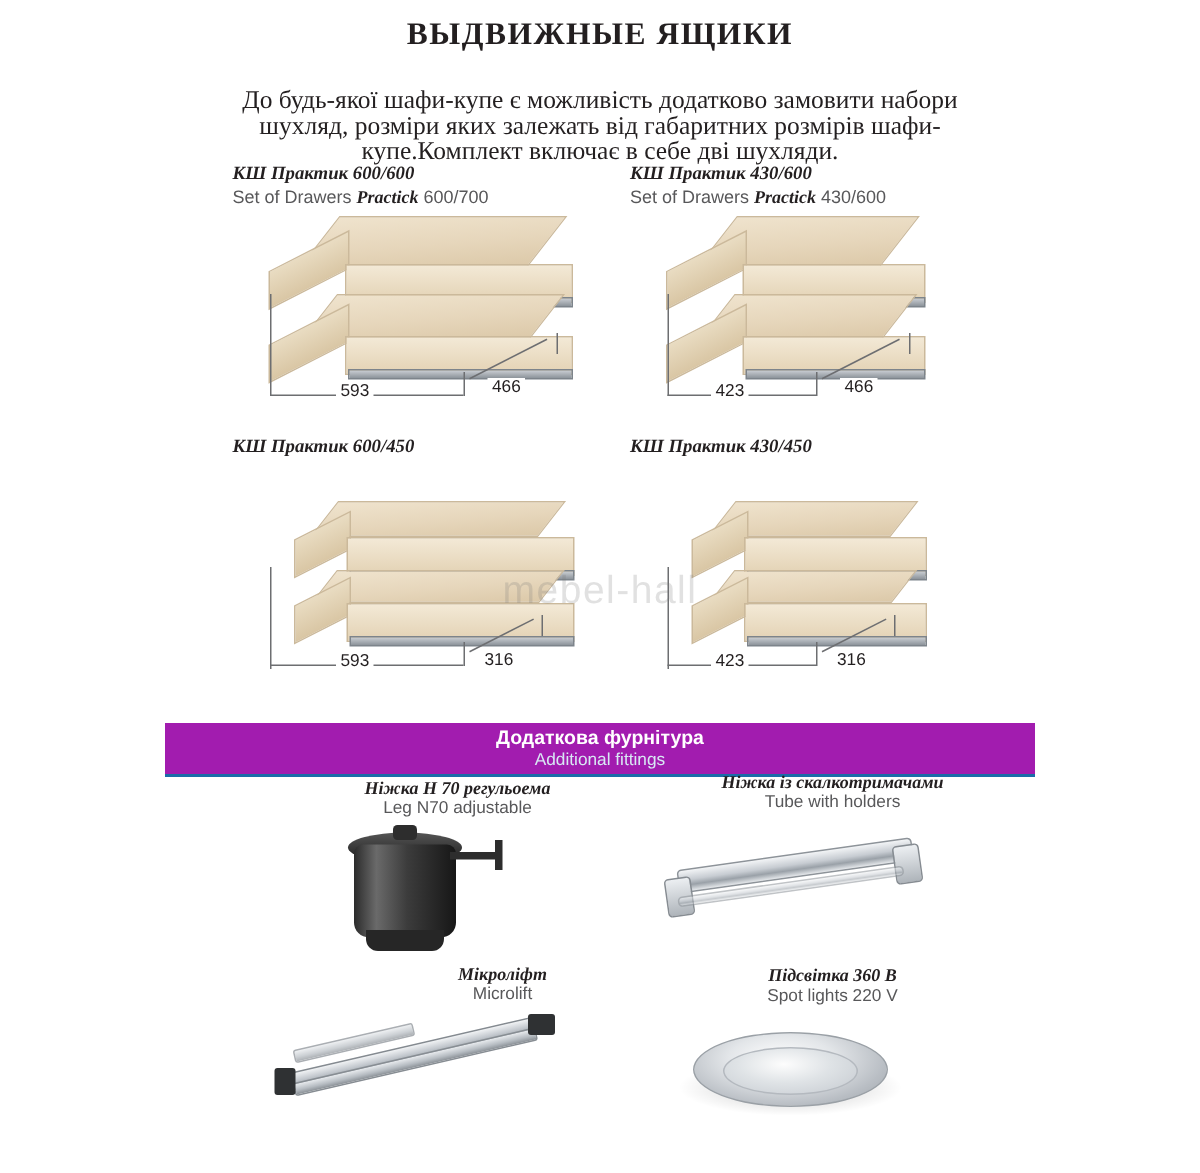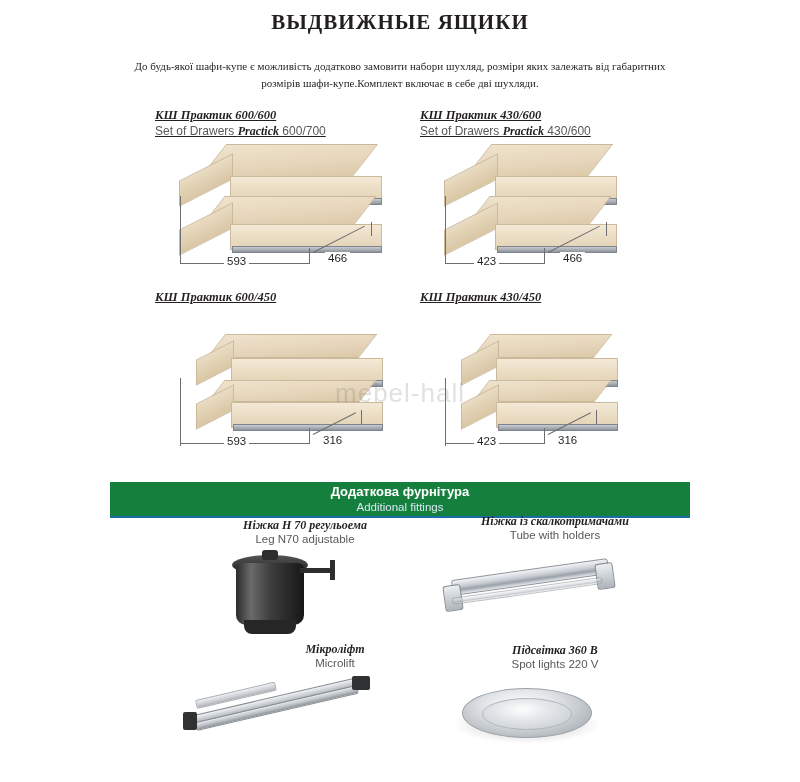--- a/index.html
+++ b/index.html
@@ -19,26 +19,26 @@
     font-family:"Liberation Serif", serif;
     font-weight:bold;
     font-size:21px;
     letter-spacing:1px;
   }
 
   .intro{
     position:absolute;top:58px;left:130px;width:540px;
     text-align:center;
     font-family:"Liberation Serif", serif;
-    font-size:11px;
+    font-size:17px;
     line-height:17px;
   }
 
   
-  .block{position:absolute;text-decoration:underline;}
+  .block{position:absolute;}
   .lbl-ua{
     font-family:"Liberation Serif", serif;
     font-style:italic;font-weight:bold;font-size:12.5px;
     white-space:nowrap;
   }
   .lbl-en{
     font-size:12px;color:#58585a;white-space:nowrap;margin-top:1px;
   }
   .lbl-en i{font-family:"Liberation Serif", serif;font-style:italic;font-weight:bold;color:#231f20;}
 
@@ -69,21 +69,21 @@
   .dim-line{position:absolute;height:1px;background:#6d6e71;}
   .dim-tick{position:absolute;width:1px;background:#6d6e71;}
   .dim-val{
     position:absolute;font-size:11.5px;color:#231f20;background:#fff;
     padding:0 3px;font-family:"Liberation Sans", sans-serif;
   }
 
   
   .banner{
     position:absolute;left:110px;top:482px;width:580px;height:34px;
-    background:#15803d;color:#ffffff;text-align:center;
+    background:#a21caf;color:#ffffff;text-align:center;
   }
   .banner .b1{font-size:13px;font-weight:bold;line-height:16px;padding-top:2px;}
   .banner .b2{font-size:11.5px;line-height:14px;color:#d8e8f4;}
   .banner-rule{position:absolute;left:110px;top:516px;width:580px;height:2px;background:#1a6ca8;}
 
   
   .fit-cap{position:absolute;text-align:center;}
   .fit-cap .c1{font-family:"Liberation Serif", serif;font-style:italic;font-weight:bold;font-size:12px;}
   .fit-cap .c2{font-size:11.5px;color:#58585a;}
 

